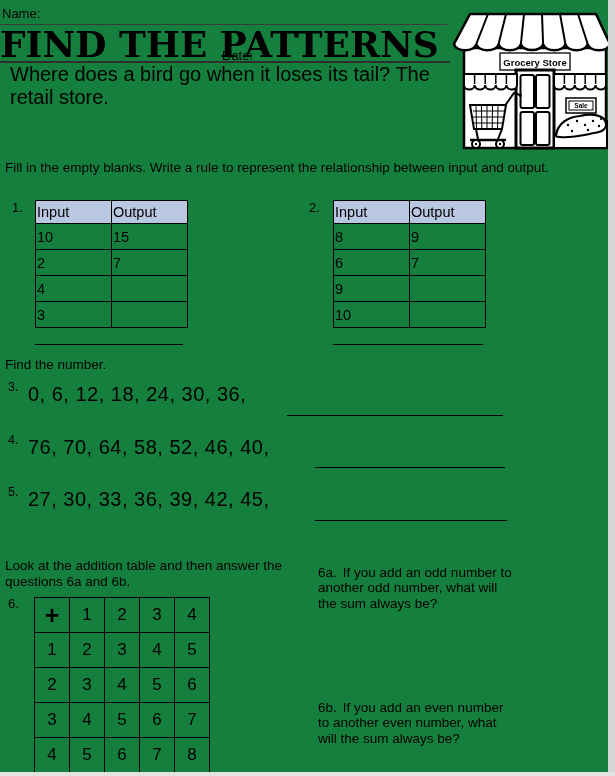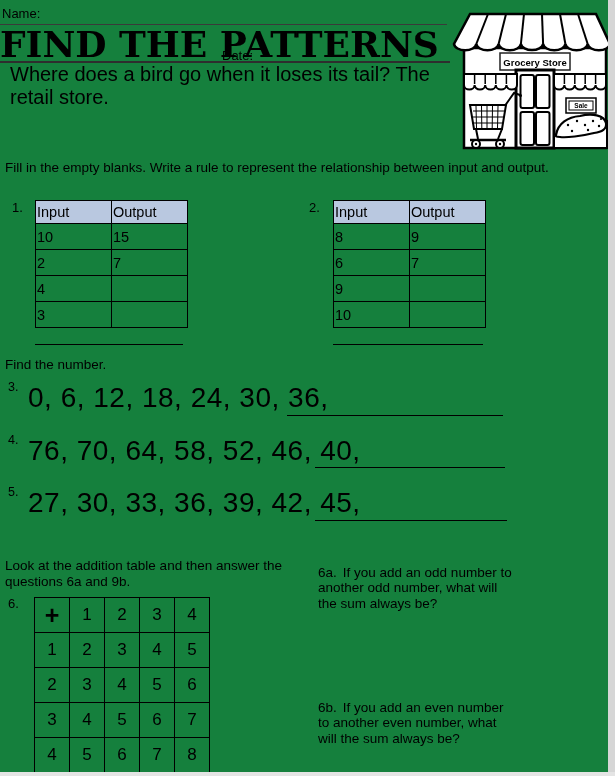--- a/index.html
+++ b/index.html
@@ -16,21 +16,21 @@
     left:0;top:26px;width:456px;
     font-family:"DejaVu Serif",serif;font-weight:bold;font-size:36px;line-height:1;
     letter-spacing:0px;white-space:nowrap;transform:scaleY(1.0);
   }
   .title-underline{border-top:2px solid #2e2e2e;height:0;}
   .riddle{left:2px;top:63px;width:454px;font-size:20px;line-height:1.13;margin-left:8px;}
   .io-table{border-collapse:collapse;table-layout:fixed;border:1.5px solid #000;text-align:left;}
   .io-table th{width:73px;height:20px;font-weight:normal;font-size:14.5px;border:1px solid #000;}
   .io-table td{width:73px;height:23px;font-size:14.5px;border:1px solid #000;}
   .seq-num{font-size:12.5px;}
-  .seq{font-size:28px;line-height:1;white-space:nowrap;letter-spacing:0.5px;}
+  .seq{font-size:20px;line-height:1;white-space:nowrap;letter-spacing:0.5px;}
   .add-table{border-collapse:collapse;table-layout:fixed;border:1.5px solid #000;text-align:center;}
   .add-table td{width:32px;height:32px;border:1px solid #000;font-size:17px;}
   .add-table td.plus{font-size:25px;font-weight:bold;line-height:1;}
   .q{font-size:13.5px;line-height:1.14;}
   .q-label{margin-right:6px;}
   .edge-right{right:0;top:0;width:7px;height:776px;}
   .edge-bottom{left:0;bottom:0;width:615px;height:4px;}
   svg .ln{stroke:#000;fill:none;}
   svg text{font-family:"Liberation Sans",sans-serif;}
 </style>
@@ -204,21 +204,21 @@
   <div class="abs hline" style="left:287px;top:415px;width:216px;"></div>
 
   <span class="abs seq-num" style="left:8px;top:433px;">4.</span>
   <div class="abs seq" style="left:28px;top:437px;">76, 70, 64, 58, 52, 46, 40,</div>
   <div class="abs hline" style="left:315px;top:467px;width:190px;"></div>
 
   <span class="abs seq-num" style="left:8px;top:485px;">5.</span>
   <div class="abs seq" style="left:28px;top:489px;">27, 30, 33, 36, 39, 42, 45,</div>
   <div class="abs hline" style="left:315px;top:520px;width:192px;"></div>
 
-  <div class="abs t13" style="left:5px;top:558px;width:278px;">Look at the addition table and then answer the questions 6a and 9b.</div>
+  <div class="abs t13" style="left:5px;top:558px;width:278px;">Look at the addition table and then answer the questions 6a and 6b.</div>
   <span class="abs t13s" style="left:8px;top:597px;">6.</span>
   <table class="abs add-table" style="left:34px;top:597px;">
     <tbody>
       <tr>
         <td class="plus">+</td>
         <td>1</td>
         <td>2</td>
         <td>3</td>
         <td>4</td>
       </tr>

